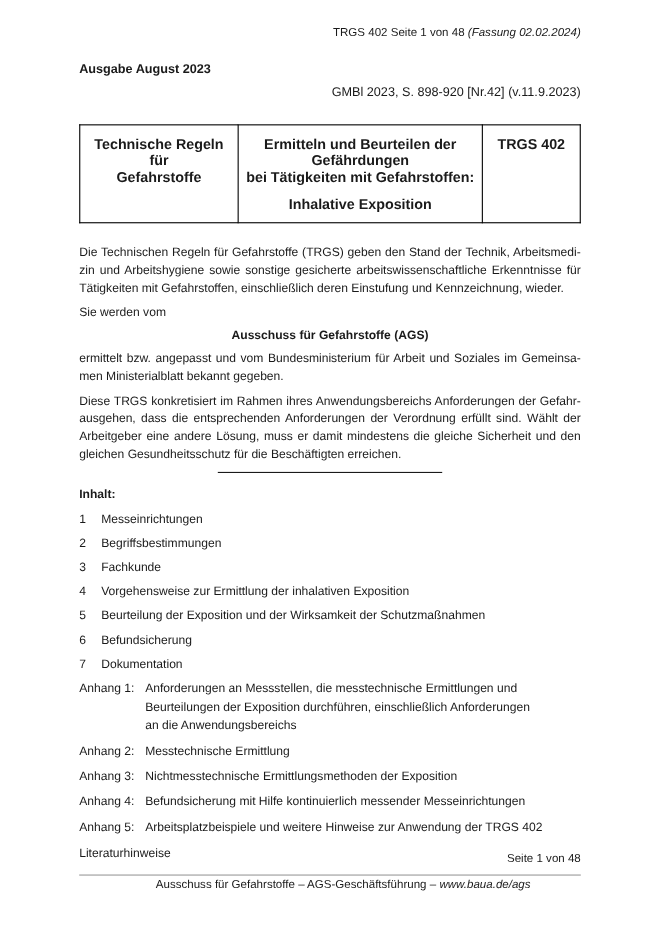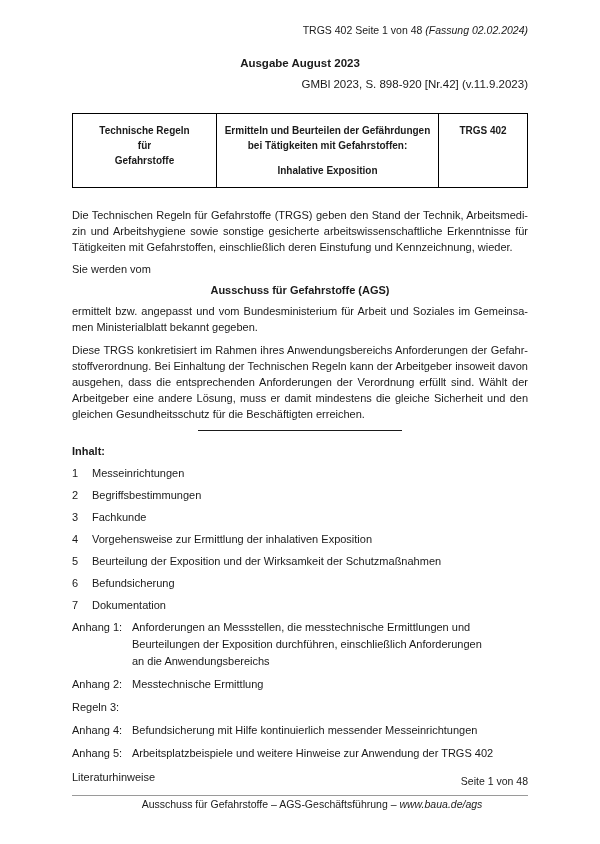--- a/index.html
+++ b/index.html
@@ -16,29 +16,29 @@
   .content {
     position: absolute;
     left: 72px;
     right: 72px;
     top: 0;
   }
 
   
   .doc-header { padding-top: 24px; text-align: right; font-size: 10.5px; line-height: 13px; }
   .doc-header .italic { font-style: italic; }
-  .edition { margin-top: 19px; text-align: center; font-weight: bold; font-size: 11.5px; line-height: 14px; }
+  .edition { margin-top: 19px; text-align: left; font-weight: bold; font-size: 11.5px; line-height: 14px; }
   .publication { margin-top: 7px; text-align: right; font-size: 11.5px; line-height: 14px; }
 
   
   table.title-table { width: 100%; border-collapse: collapse; margin-top: 22px; table-layout: fixed; }
   table.title-table td {
     border: 1px solid #000;
     font-weight: bold;
-    font-size: 10px;
+    font-size: 13px;
     line-height: 15px;
     text-align: center;
     vertical-align: top;
     padding: 9px 6px;
   }
   td.cat-cell { width: 131px; }
   td.num-cell { width: 76px; }
   .pre-line { white-space: pre-line; }
   .subtitle { margin-top: 10px; }
 
@@ -107,21 +107,20 @@
 
     <div class="committee">Ausschuss für Gefahrstoffe (AGS)</div>
 
     <div class="para p2">
         <div class="jl">ermittelt bzw. angepasst und vom Bundesministerium für Arbeit und Soziales im Gemeinsa-</div>
         <div>men Ministerialblatt bekannt gegeben.</div>
       </div>
 
     <div class="para p3">
         <div class="jl">Diese TRGS konkretisiert im Rahmen ihres Anwendungsbereichs Anforderungen der Gefahr-</div>
-        <div class="jl">stoffverordnung. Bei Einhaltung der Technischen Regeln kann der Arbeitgeber insoweit davon</div>
         <div class="jl">ausgehen, dass die entsprechenden Anforderungen der Verordnung erfüllt sind. Wählt der</div>
         <div class="jl">Arbeitgeber eine andere Lösung, muss er damit mindestens die gleiche Sicherheit und den</div>
         <div>gleichen Gesundheitsschutz für die Beschäftigten erreichen.</div>
       </div>
 
     <hr class="separator">
 
     <div class="toc-heading">Inhalt:</div>
 
     <div id="toc-chapters">
@@ -160,21 +159,22 @@
           <span class="toc-num">Anhang 1:</span>
           <span class="toc-label">Anforderungen an Messstellen, die messtechnische Ermittlungen und
 Beurteilungen der Exposition durchführen, einschließlich Anforderungen
 an die Anwendungsbereichs</span>
         </div>
         <div class="toc-row annex">
           <span class="toc-num">Anhang 2:</span>
           <span class="toc-label">Messtechnische Ermittlung</span>
         </div>
         <div class="toc-row annex">
-          <span class="toc-num">Regeln 3:</span>
+          <span class="toc-num">Anhang 3:</span>
+          <span class="toc-label">Nichtmesstechnische Ermittlungsmethoden der Exposition</span>
         </div>
         <div class="toc-row annex">
           <span class="toc-num">Anhang 4:</span>
           <span class="toc-label">Befundsicherung mit Hilfe kontinuierlich messender Messeinrichtungen</span>
         </div>
         <div class="toc-row annex">
           <span class="toc-num">Anhang 5:</span>
           <span class="toc-label">Arbeitsplatzbeispiele und weitere Hinweise zur Anwendung der TRGS 402</span>
         </div>
       </div>

